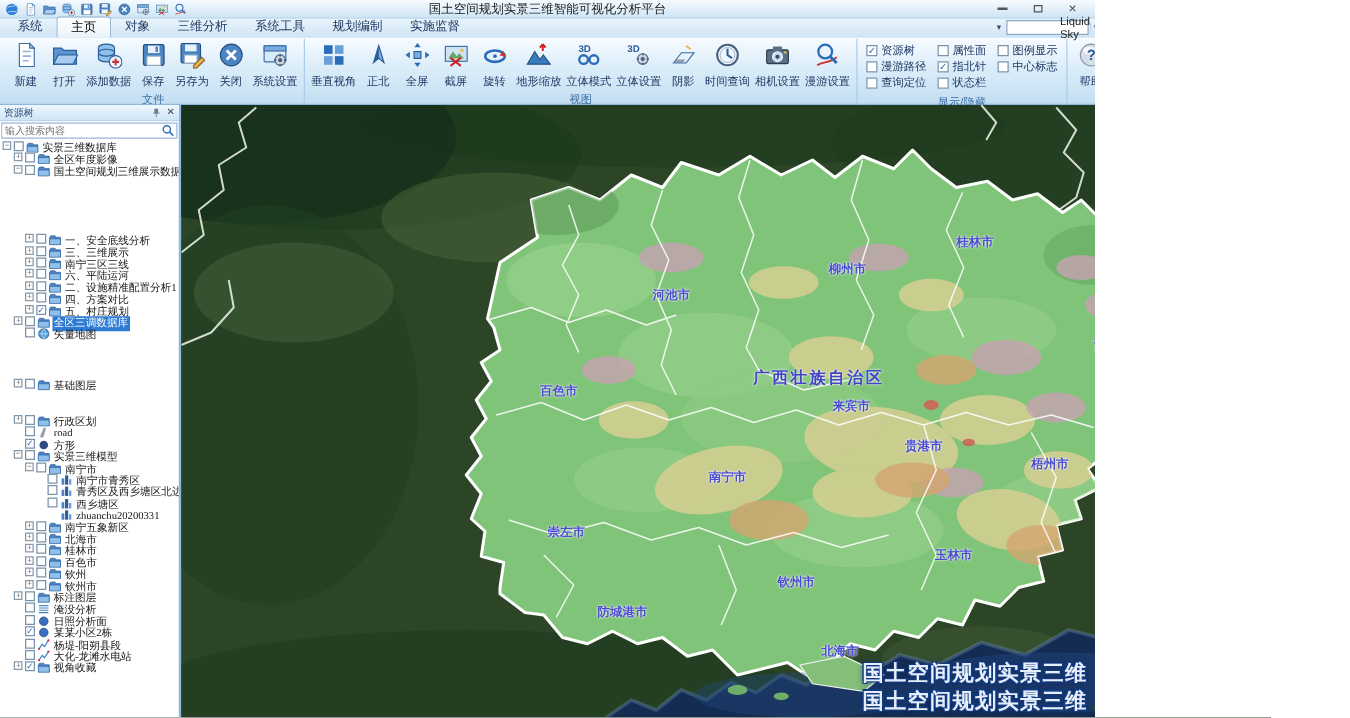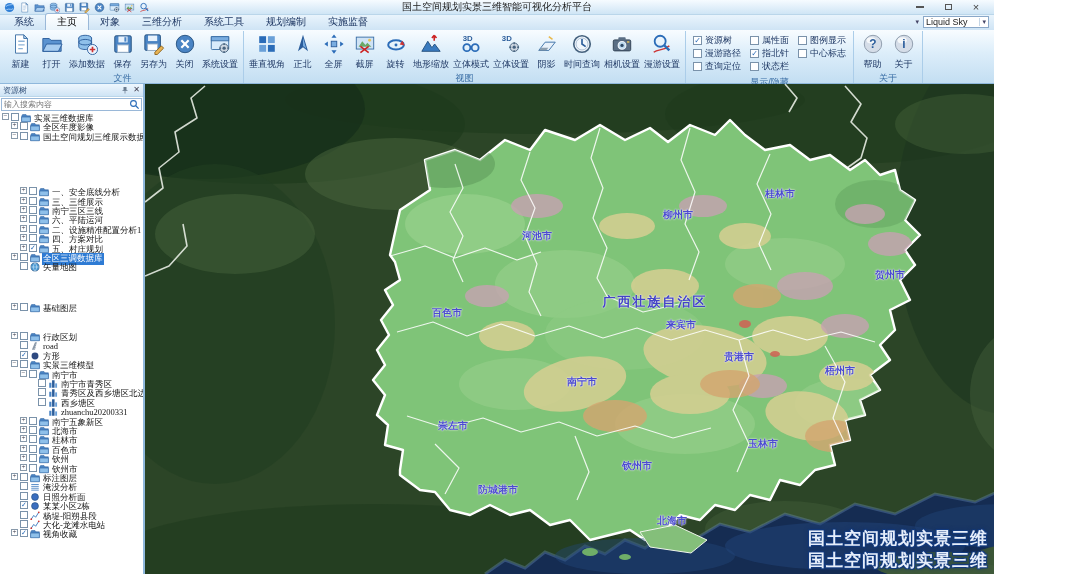--- a/index.html
+++ b/index.html
@@ -1,38 +1,38 @@
 <!DOCTYPE html>
 <html><head>
 <meta charset="utf-8">
 <style>
 * { margin:0; padding:0; box-sizing:border-box; }
 html,body { width:1080px; height:574px; overflow:hidden; }
 body { font-family:"Liberation Sans","DejaVu Sans",sans-serif; font-size:10px; }
-#app { width:994px; height:574px; position:relative; background:#cfe4f5; overflow:hidden; }
+#app { width:876px; height:574px; position:relative; background:#cfe4f5; overflow:hidden; }
 
 
 .titlebar { height:15px; background:linear-gradient(#f6fbff,#cfe5f5); display:flex; align-items:center; padding:0 4px; border-bottom:1px solid #bad6ea; position:relative; }
 .qat { display:flex; gap:4px; align-items:center; z-index:2; }
 .qat .qicon { width:11px; height:11px; display:flex; }
 .win-title { position:absolute; left:0; right:0; text-align:center; font-size:10px; color:#1c1c1c; }
 .win-controls { margin-left:auto; display:flex; gap:16px; align-items:center; z-index:2; padding-right:8px; }
 .wc { width:12px; height:10px; display:flex; align-items:center; justify-content:center; color:#444; }
 .wc .minbar { width:8px; height:2px; background:#555; }
 .wc .maxbox { width:7px; height:6px; border:1px solid #555; }
 .wc.close { font-size:11px; line-height:10px; color:#444; }
 
 
 .tabrow { height:15px; background:linear-gradient(#e9f4fc,#cfe4f5); display:flex; align-items:flex-end; padding-left:3px; position:relative; }
 .tab { font-size:10px; color:#1f3864; padding:1px 11px 1px; }
 .tab.active { background:linear-gradient(#ffffff,#eaf4fb); border:1px solid #9ab8d8; border-bottom:none; border-radius:3px 3px 0 0; color:#000; }
 .theme-box { position:absolute; right:5px; top:1px; display:flex; gap:4px; align-items:center; }
 .mini-arrow { font-size:7px; color:#446; }
 .theme-select { width:66px; height:12px; background:#fff; border:1px solid #8aa8c8; font-size:9px; display:flex; align-items:center; padding:0 2px; color:#222; }
-.theme-select .val { flex:1; }
+.theme-select .val { flex:1;margin-left:40px; }
 .theme-select .arr { font-size:7px; color:#446; border-left:1px solid #c5d6e6; padding-left:2px; }
 
 
 .ribbon { height:54px; background:linear-gradient(#f8fcff,#ddeefa 42%,#c3def2); border-bottom:1px solid #8fb8dc; display:flex; align-items:stretch; padding:1px 2px 0; }
 .rb-group { display:flex; flex-direction:column; border-right:1px solid #abcde9; padding:1px 3px 0; }
 .rb-items { display:flex; flex:1; align-items:flex-start; }
 .rb-btn { display:flex; flex-direction:column; align-items:center; min-width:31px; padding:1px 2px 0; gap:1px; }
 .rb-btn .bl { font-size:9px; color:#1f3864; white-space:nowrap; }
 .rb-group-label { text-align:center; font-size:9px; color:#3a6ea5; padding:1px 0; }
 .rb-checks { display:grid; grid-auto-flow:column; grid-template-rows:repeat(3,1fr); column-gap:9px; align-content:center; padding:2px 4px; flex:1; }
@@ -164,21 +164,21 @@
           <div class="minbar"></div>
         </div>
       <div class="wc">
           <div class="maxbox"></div>
         </div>
       <div class="wc close">×</div>
     </div>
   </div>
 
   <div class="tabrow">
-    <div id="tabs" style="display:flex;align-items:center;">
+    <div id="tabs" style="display:flex;align-items:flex-start;">
         <div class="tab">系统</div>
         <div class="tab active">主页</div>
         <div class="tab">对象</div>
         <div class="tab">三维分析</div>
         <div class="tab">系统工具</div>
         <div class="tab">规划编制</div>
         <div class="tab">实施监督</div>
       </div>
     <div class="theme-box">
       <span class="mini-arrow">▾</span>

